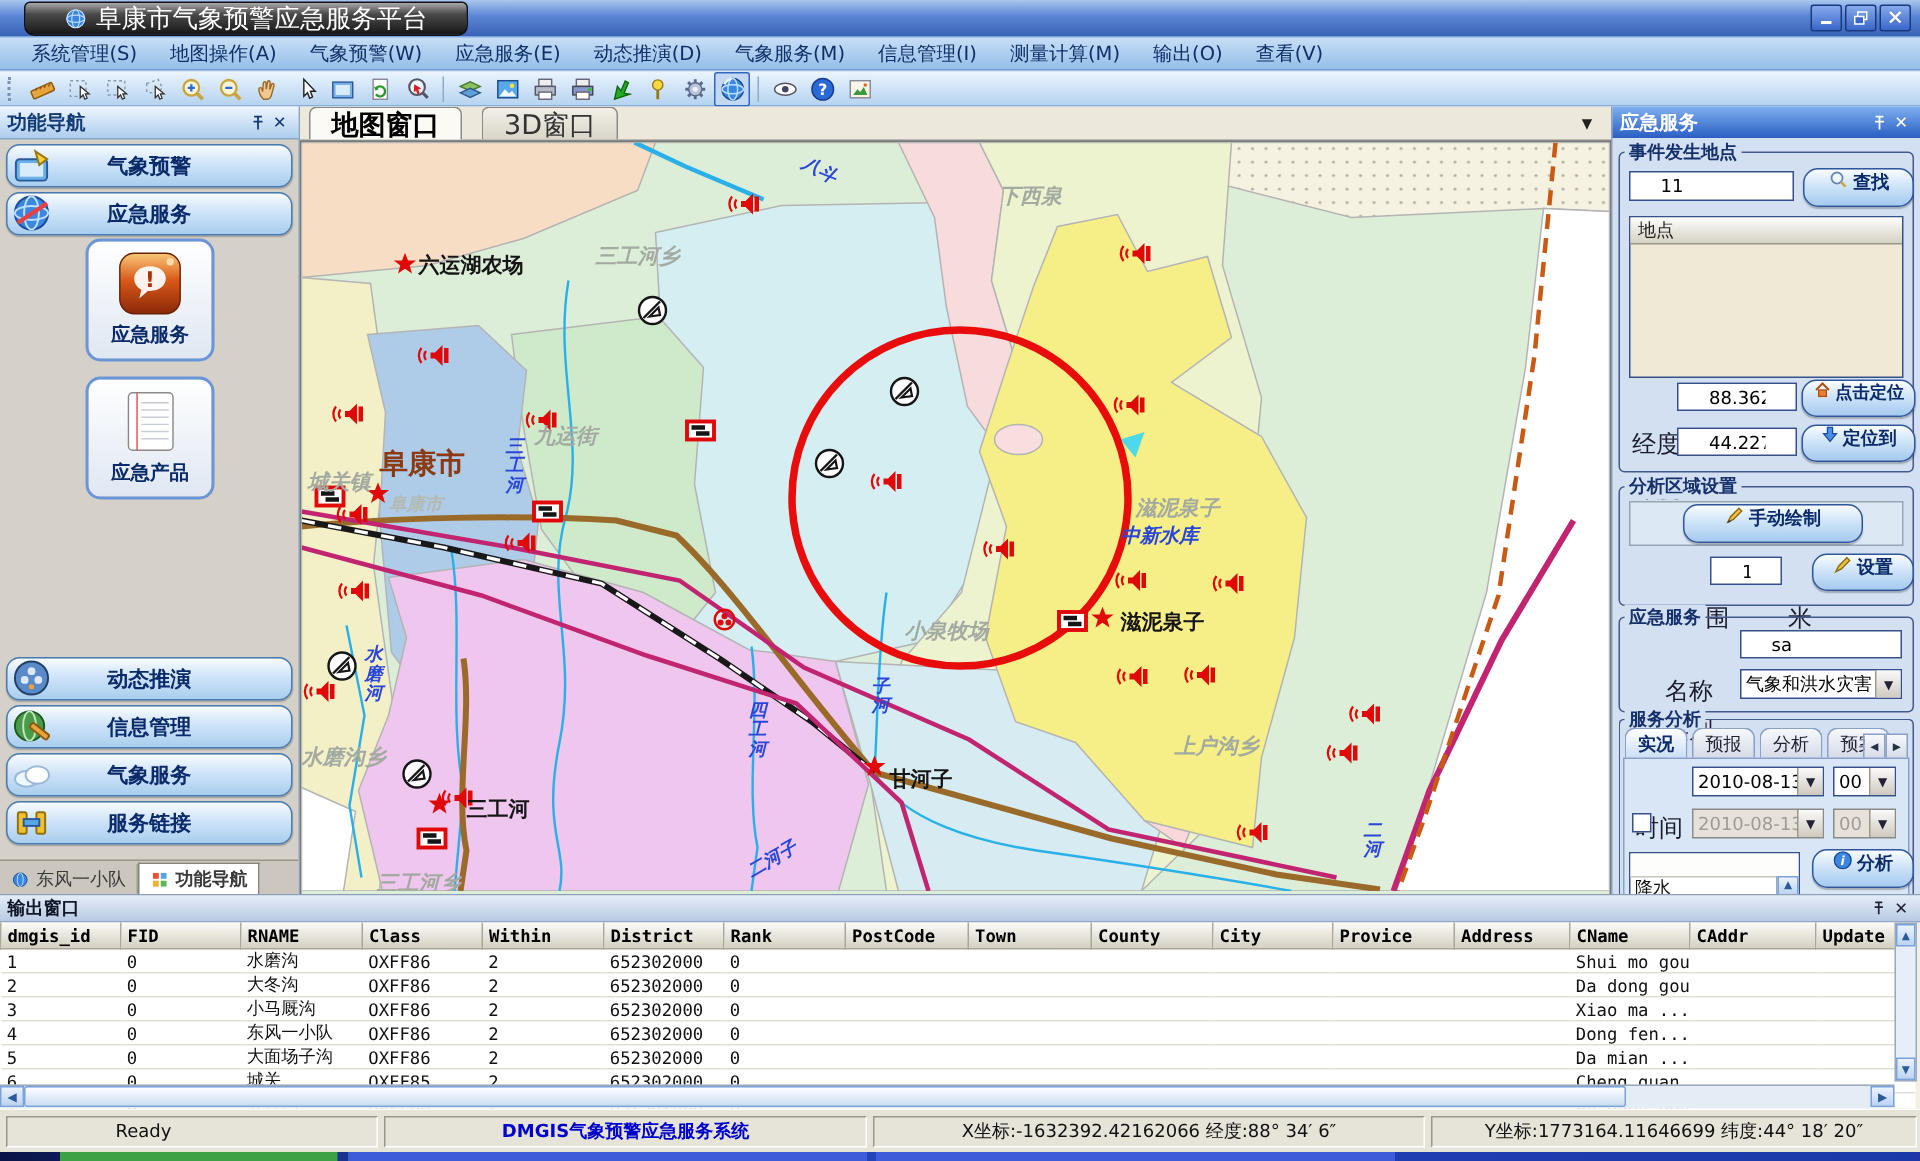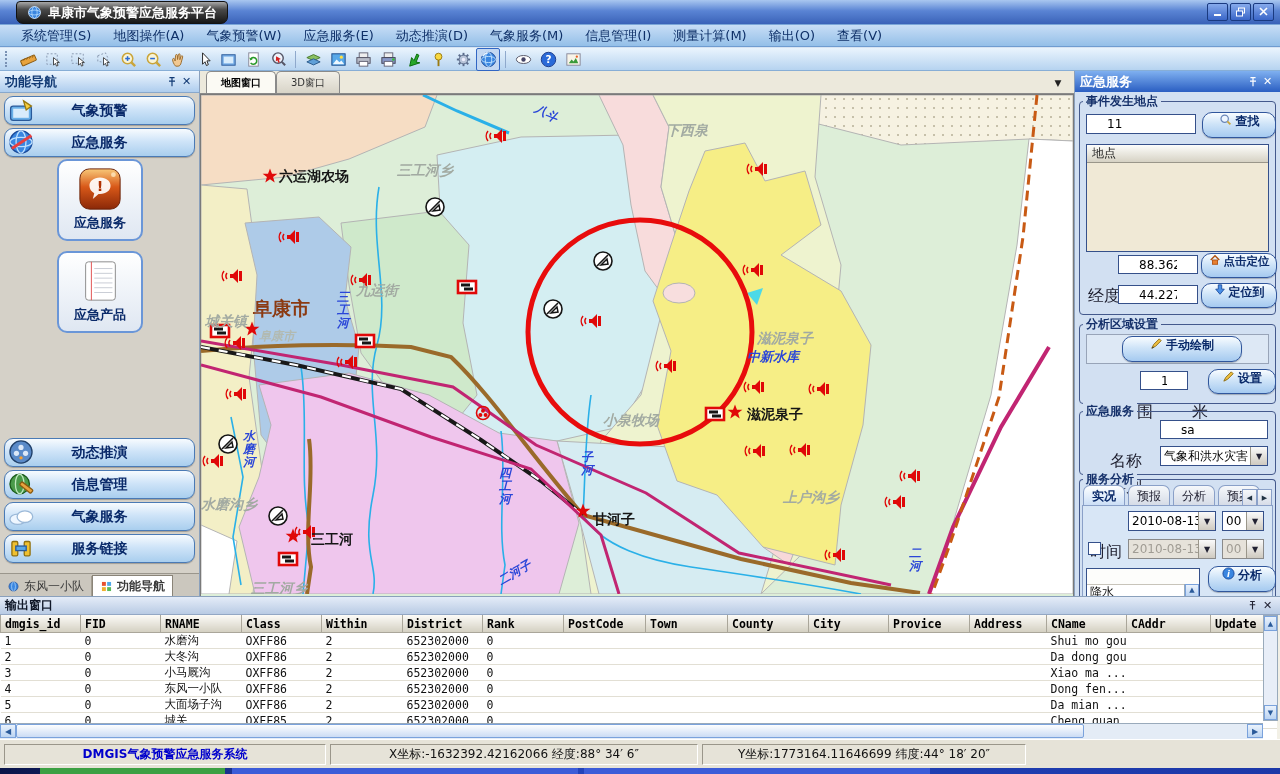--- a/index.html
+++ b/index.html
@@ -5,21 +5,21 @@
   html,body{margin:0;padding:0;background:#444;}
   #app{position:relative;width:1280px;height:774px;overflow:hidden;
        font-family:"DejaVu Sans","Liberation Sans",sans-serif;background:#d6e3f2;
        -webkit-font-smoothing:antialiased;}
   
   .titlebar{position:absolute;left:0;top:0;width:1280px;height:24px;
     background:linear-gradient(#a9c7f0,#5a84d4 45%,#3a62b8);}
   .title-plate{position:absolute;left:16px;top:1px;height:21px;min-width:190px;
     background:linear-gradient(#a8a8a8,#4a4a4a 35%,#161616);
     border:1px solid #111;border-radius:4px 4px 7px 7px;
-    color:#fff;font-weight:bold;font-size:13px;display:flex;align-items:center;gap:6px;padding:0 10px;}
+    color:#fff;font-weight:normal;font-size:17px;display:flex;align-items:center;gap:6px;padding:0 26px;}
   .win-controls{position:absolute;right:6px;top:3px;display:flex;gap:2px;}
   .win-btn{width:19px;height:16px;border:1px solid #1a3a80;border-radius:2px;
     background:linear-gradient(#86aaec,#3a66c8);display:flex;align-items:center;justify-content:center;}
   
   .menubar{position:absolute;left:0;top:24px;width:1280px;height:23px;
     background:linear-gradient(#c8def6,#94bfe8);border-top:1px solid #7aa6d8;border-bottom:1px solid #6f9cd0;
     display:flex;align-items:center;padding-left:10px;box-sizing:border-box;}
   .menu-item{padding:2px 11px;font-size:13px;color:#0f3068;white-space:nowrap;}
   
   .toolbar{position:absolute;left:0;top:48px;width:1280px;height:23px;
@@ -46,22 +46,22 @@
   .big-btn{position:absolute;left:57px;width:86px;height:82px;border:2px solid #6a96d8;border-radius:10px;
     background:linear-gradient(#ffffff,#dfe7f2);display:flex;flex-direction:column;align-items:center;justify-content:flex-start;padding-top:5px;box-sizing:border-box;}
   .big-btn .bb-label{font-size:13px;font-weight:bold;color:#0a2a6a;margin-top:2px;}
   #nav-bottom{position:absolute;left:0;top:364px;width:199px;}
   .lp-tabs{position:absolute;left:0;bottom:0;width:199px;height:22px;background:#cbc7be;border-top:1px solid #9a968c;display:flex;align-items:flex-end;}
   .lp-tab{height:20px;display:flex;align-items:center;gap:4px;padding:0 7px;font-size:12px;color:#3a3a3a;border-right:1px solid #a49e92;background:#cbc7be;}
   .lp-tab.active{background:#fff;font-weight:bold;border:1px solid #8a8478;border-bottom:none;}
   
   .map-area{position:absolute;left:200px;top:71px;width:874px;height:525px;background:#ece9dc;}
   .map-tabs{position:absolute;left:0;top:0;width:874px;height:23px;border-bottom:1px solid #8a8a8a;display:flex;align-items:flex-end;padding-left:6px;box-sizing:border-box;}
-  .map-tab{height:21px;padding:0 14px;display:flex;align-items:center;font-size:10px;color:#333;
-    border:1px solid #8a8a8a;border-bottom:none;border-radius:5px 5px 0 0;background:linear-gradient(#f2f0e8,#d8d4c8);margin-right:0;}
+  .map-tab{height:21px;padding:0 14px;display:flex;align-items:center;font-size:18px;color:#333;
+    border:1px solid #8a8a8a;border-bottom:none;border-radius:5px 5px 0 0;background:linear-gradient(#f2f0e8,#d8d4c8);margin-right:13px;}
   .map-tab.active{background:#fbfaf4;font-weight:bold;color:#000;}
   .map-dd{position:absolute;right:8px;top:4px;width:16px;height:15px;display:flex;align-items:center;justify-content:center;font-size:9px;color:#222;}
   .map-canvas{position:absolute;left:0;top:23px;width:872px;height:501px;border:1px solid #7a7a7a;background:#ddeed8;overflow:hidden;}
   text.ml-black{font-size:14px;font-weight:bold;fill:#151515;}
   text.ml-gray{font-size:14px;font-weight:bold;font-style:italic;fill:#a2aaa2;}
   text.ml-graysm{font-size:12px;font-weight:bold;font-style:italic;fill:#b2bab2;}
   text.ml-city{font-size:19px;font-weight:bold;fill:#8b3a12;}
   text.ml-water{font-size:13px;font-weight:bold;font-style:italic;fill:#2a46d8;}
   text.ml-river{font-size:12px;font-weight:bold;font-style:italic;fill:#2a46d8;}
   
@@ -1022,20 +1022,21 @@
     </div>
     <div class="hscroll">
       <div class="hs-btn">◀</div>
       <div class="hs-thumb"></div>
       <div class="hs-track"></div>
       <div class="hs-btn">▶</div>
     </div>
   </div>
 
   <div class="status">
+    <div class="sect" style="width:248px;padding-left:72px;">Ready</div>
     <div class="sect" style="width:322px;justify-content:center;color:#0000cc;font-weight:bold;">DMGIS气象预警应急服务系统</div>
     <div class="sect" style="width:368px;justify-content:center;">X坐标:-1632392.42162066 经度:88° 34′ 6″</div>
     <div class="sect" style="width:324px;justify-content:center;">Y坐标:1773164.11646699 纬度:44° 18′ 20″</div>
   </div>
   <div class="taskbar">
     <div class="tb-green"></div>
     <div class="tb-seg" style="left:232px;width:346px;"></div>
     <div class="tb-seg" style="left:584px;width:346px;"></div>
   </div>
 </div>

